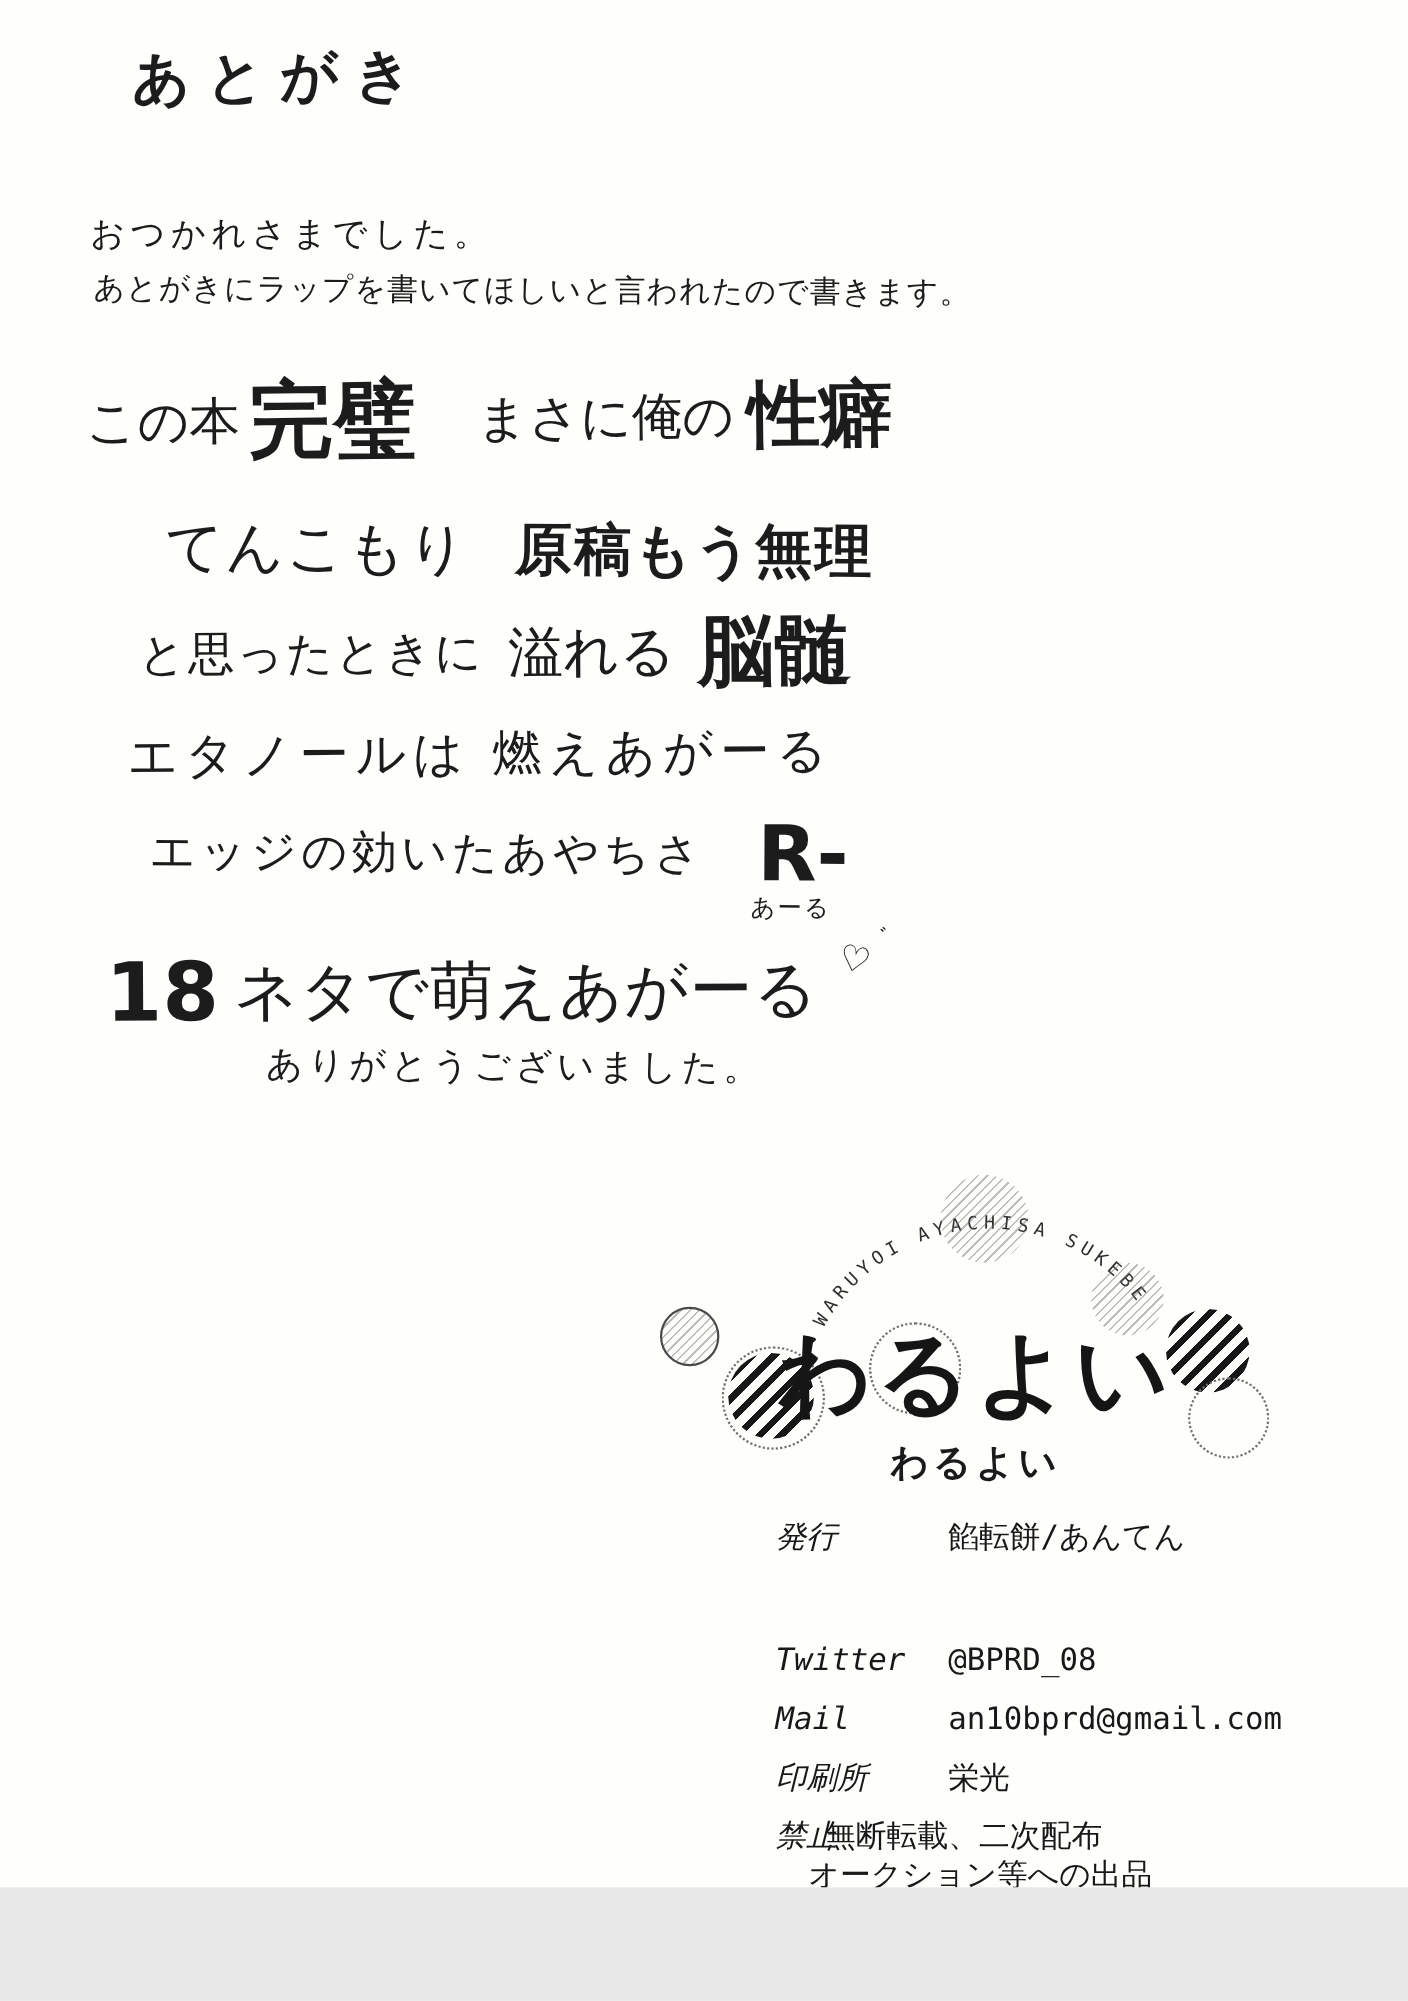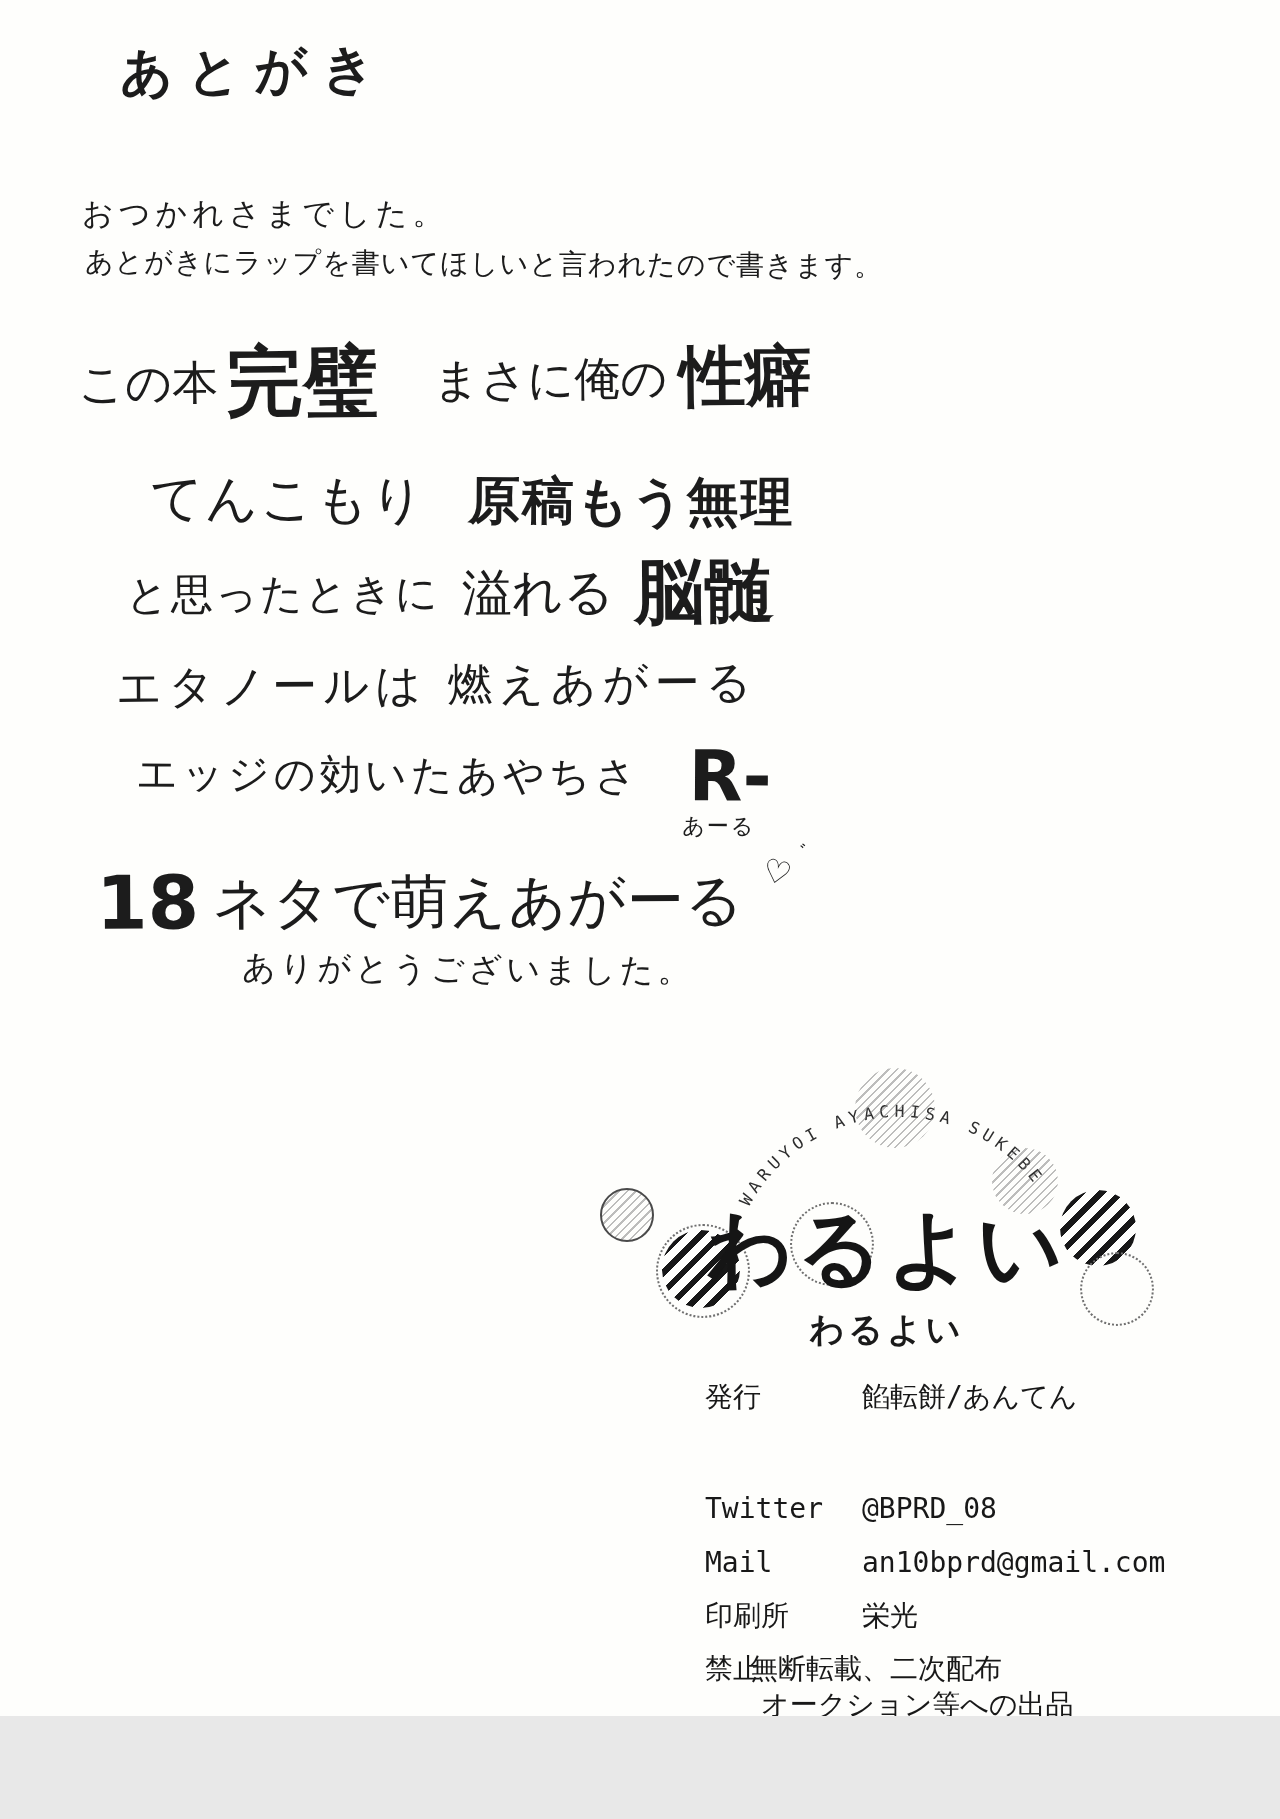--- a/index.html
+++ b/index.html
@@ -69,29 +69,29 @@
   .logo-subtitle{
     position:absolute; left:147px; top:252px; width:360px; text-align:center;
     font-size:34px; font-weight:600; letter-spacing:4px; color:#1a1a1a;
   }
 
   
   .col-row{
     position:absolute; left:705px; white-space:nowrap;
     font-family:"DejaVu Sans Mono", monospace; font-size:28px; color:#181818; line-height:1.2;
   }
-  .col-label{display:inline-block; width:157px;}
+  .col-label{display:inline-block; width:157px;font-style:italic;}
   #col-row-0{top:1380px;}
   #col-row-1{top:1437px;}
   #col-row-2{top:1492px;}
   #col-row-3{top:1546px;}
   #col-row-4{top:1599px;}
   #col-row-5{top:1652px;}
   #col-row-5 .col-value{display:inline-block; margin-left:-112px; vertical-align:top;}
-  #col-row-5 .col-value2{display:block; margin-left:56px; margin-top:2px;}
+  #col-row-5 .col-value2{display:block; margin-left:30px; margin-top:2px;}
 
   .page-number{
     position:absolute; left:1144px; top:1734px;
     font-family:"DejaVu Sans Mono", monospace; font-size:26px; color:#333;
   }
 </style>
 </head>
 <body>
 
 <div class="page">

